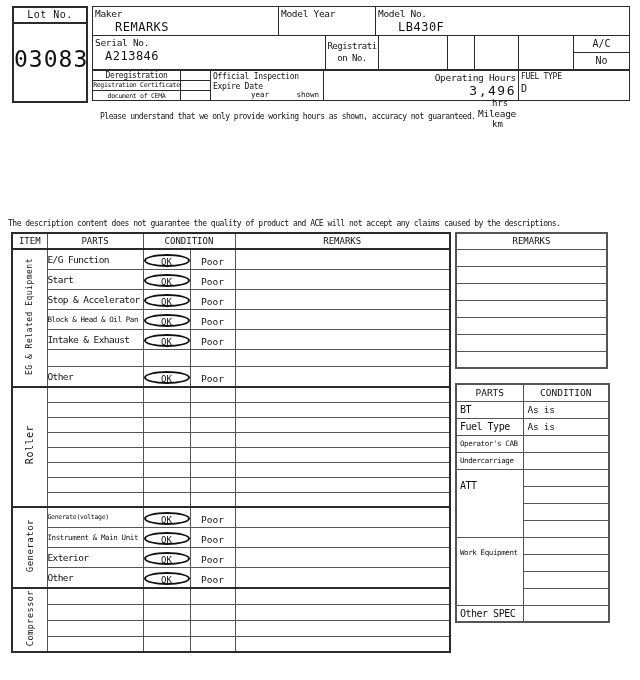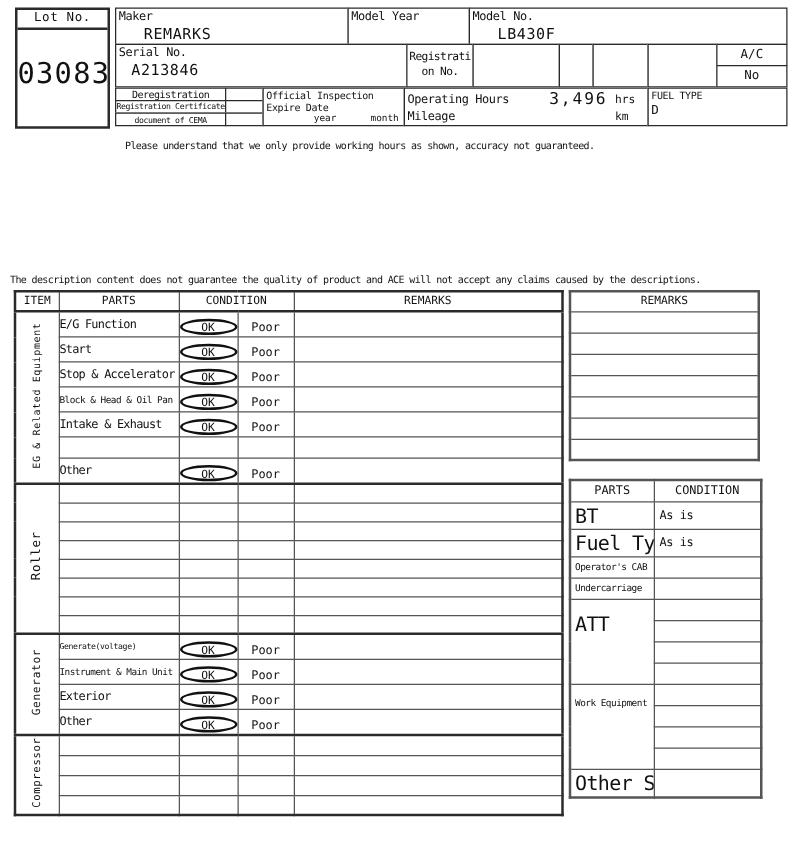--- a/index.html
+++ b/index.html
@@ -19,21 +19,21 @@
   .hvalue{font-size:12px;letter-spacing:0.5px;white-space:nowrap;}
   .center-wrap{display:flex;align-items:center;justify-content:center;height:100%;}
   .regno-txt{font-size:9px;letter-spacing:-0.5px;width:50px;word-break:break-all;
              text-align:center;line-height:1.25;}
   .acc{font-size:10px;text-align:center;line-height:15px;}
   .tiny-label{font-size:6.5px;letter-spacing:-0.3px;white-space:nowrap;text-align:center;line-height:9px;}
   .dereg-label{font-size:8px;letter-spacing:-0.4px;white-space:nowrap;text-align:center;line-height:9px;}
   .official-cell .hlabel{white-space:pre-line;line-height:1.2;}
   .ym{position:absolute;bottom:1px;font-size:7.5px;}
   .hours-cell{display:flex;flex-direction:column;justify-content:space-between;padding:1px 2px;}
-  .hrow{display:flex;align-items:center;}
+  .hrow{display:flex;align-items:flex-end;flex-direction:column;}
   .hours-val{margin-left:auto;font-size:13px;letter-spacing:1.5px;}
   .unit{width:24px;text-align:left;font-size:9px;margin-left:6px;}
   .unit.km-only{margin-left:auto;}
   .fuel-val{font-size:10px;padding:1px 2px;}
 
   .note-line{position:absolute;font-size:8px;letter-spacing:-0.5px;white-space:nowrap;}
 
   
   table{border-collapse:collapse;table-layout:fixed;background:#fff;}
   .main-table{position:absolute;left:11px;top:232px;width:438px;border:2px solid #2b2b2b;}
@@ -60,21 +60,21 @@
   
   .remarks-table{position:absolute;left:455px;top:232px;width:153px;border:2px solid #555;}
   .remarks-table th,.remarks-table td{border:1px solid #555;font-weight:normal;box-sizing:border-box;}
   .remarks-table th{height:16px;font-size:9px;text-align:center;}
   .remarks-table td{height:17px;}
 
   .parts-table{position:absolute;left:455px;top:383px;width:153px;border:2px solid #555;}
   .parts-table th,.parts-table td{border:1px solid #555;font-weight:normal;box-sizing:border-box;}
   .parts-table th{height:17px;font-size:9.5px;text-align:center;}
   .parts-table td{height:17px;}
-  .sp-label{font-size:16px;letter-spacing:-0.5px;padding-left:3px;vertical-align:middle;white-space:nowrap;overflow:hidden;}
+  .sp-label{font-size:10px;letter-spacing:-0.5px;padding-left:3px;vertical-align:middle;white-space:nowrap;overflow:hidden;}
   .sp-label.sp-small{font-size:7.5px;letter-spacing:-0.4px;}
   .sp-label.sp-top{vertical-align:top;padding-top:10px;}
   .sp-cond{font-size:9.5px;letter-spacing:-0.3px;padding-left:4px;vertical-align:middle;}
 </style>
 </head>
 <body>
 
 <div class="page">
 
   <div class="lot-box">
@@ -124,21 +124,21 @@
     <span>document of CEMA</span>
   </div>
   <div class="hcell" style="left:180px;top:70px;width:31px;height:11px;"></div>
   <div class="hcell" style="left:180px;top:80px;width:31px;height:11px;"></div>
   <div class="hcell" style="left:180px;top:90px;width:31px;height:11px;"></div>
 
   <div class="hcell official-cell" style="left:210px;top:70px;width:114px;height:31px;">
     <div class="hlabel sm">Official Inspection
 Expire Date</div>
     <span class="ym" style="left:40px;">year</span>
-    <span class="ym" style="right:4px;">month</span>
+    <span class="ym" style="right:4px;">shown</span>
   </div>
 
   <div class="hcell hours-cell" style="left:323px;top:70px;width:196px;height:31px;">
     <div class="hrow">
       <span class="hlabel" style="padding:0;">Operating Hours</span>
       <span class="hours-val">3,496</span>
       <span class="unit">hrs</span>
     </div>
     <div class="hrow">
       <span class="hlabel" style="padding:0;">Mileage</span>

